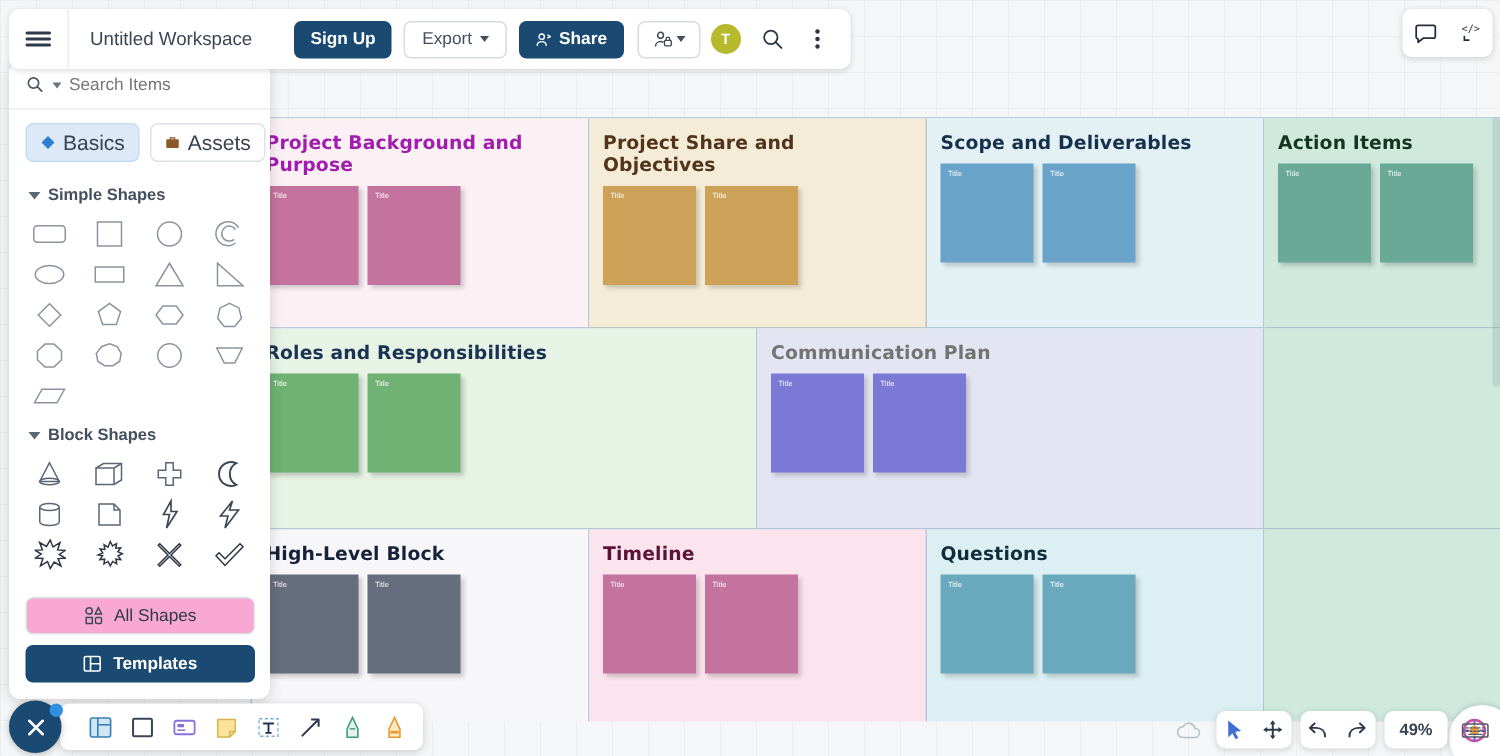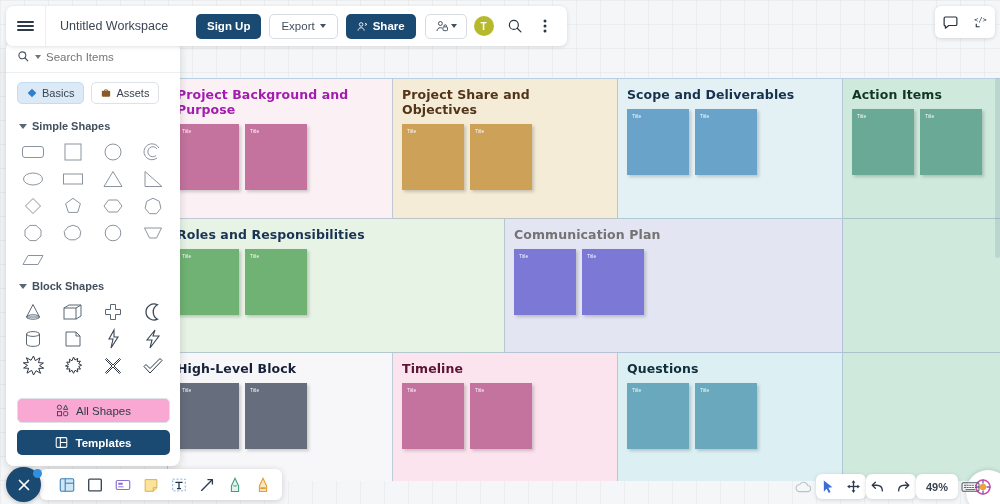--- a/index.html
+++ b/index.html
@@ -124,21 +124,21 @@
   #search-row { display: flex; align-items: center; gap: 5px; padding: 0 10px 9px 11px; border-bottom: 1px solid #eceef1; }
   #search-input {
     border: none; outline: none;
     font-size: 11.5px; color: #9aa4b0;
     font-family: "Liberation Sans", sans-serif;
     width: 100px; background: transparent;
   }
   #tabs-row { display: flex; gap: 7px; padding: 9px 10px 4px 11px; }
   .ptab {
     display: inline-flex; align-items: center; gap: 5px;
-    font-size: 11px; color: #38434f;
+    font-size: 14px; color: #38434f;
     border: 1px solid #dde2e8; border-radius: 5px;
     padding: 4px 9px; cursor: pointer; background: #fff;
   }
   .ptab.active { background: #dceaf7; border-color: #c3dcf0; }
   #panel-scroll { flex: 1; overflow: hidden; padding: 5px 0 0 0; }
   .sec-head {
     display: flex; align-items: center; gap: 5px;
     font-size: 11px; color: #44505e; font-weight: 600;
     padding: 7px 0 6px 13px;
   }
@@ -172,22 +172,22 @@
     width: 35px; height: 35px; border-radius: 50%;
     background: #1a4971; color: #fff;
     display: flex; align-items: center; justify-content: center;
     font-size: 16px; cursor: pointer; z-index: 29;
     box-shadow: 0 1px 5px rgba(0,0,0,.25);
   }
   #fab-dot { position: absolute; right: -1px; top: 2px; width: 9px; height: 9px; border-radius: 50%; background: #2f8fe0; }
 
   
   #br-controls {
-    position: absolute; right: 17px; bottom: 5px;
-    display: flex; align-items: flex-end; z-index: 28;
+    position: absolute; right: 4px; bottom: 5px;
+    display: flex; align-items: flex-end; gap: 6px; z-index: 28;
   }
   .br-group {
     background: #fff; border-radius: 6px;
     box-shadow: 0 1px 4px rgba(0,0,0,.15);
     display: flex; align-items: center; height: 25px;
   }
   .br-ic { width: 25px; height: 25px; display: flex; align-items: center; justify-content: center; cursor: pointer; }
   #zoom-level { font-size: 11px; font-weight: 700; color: #39434f; padding: 0 10px; cursor: pointer; }
   #cloud-ic { opacity: .45; }
   #corner-circle {

